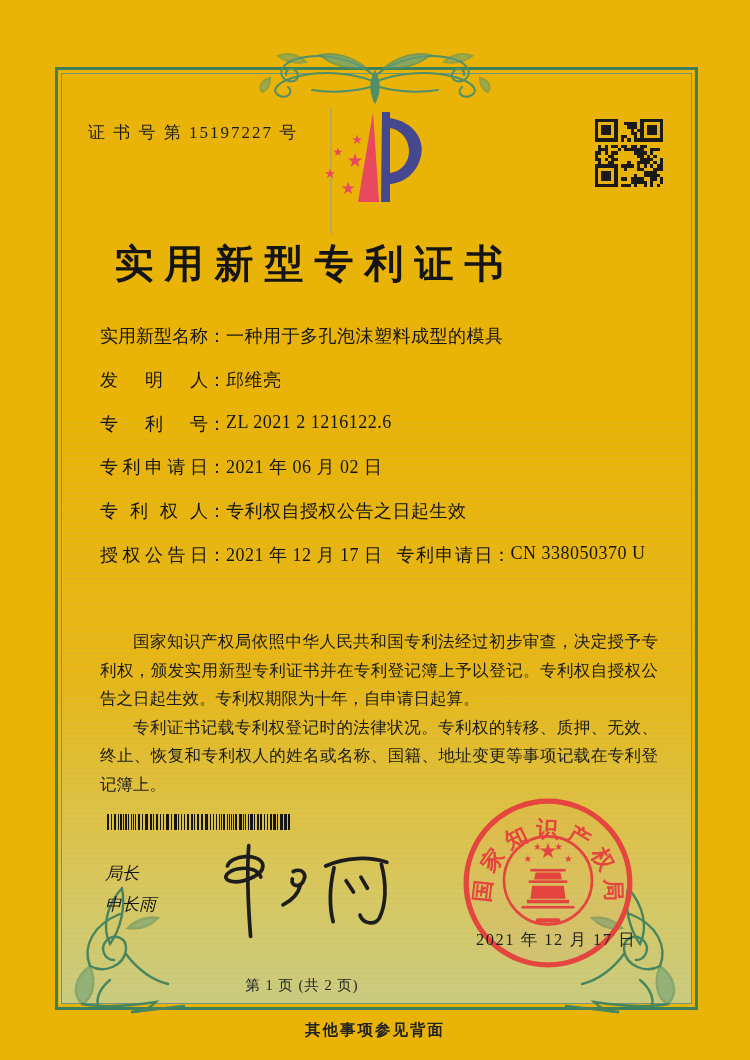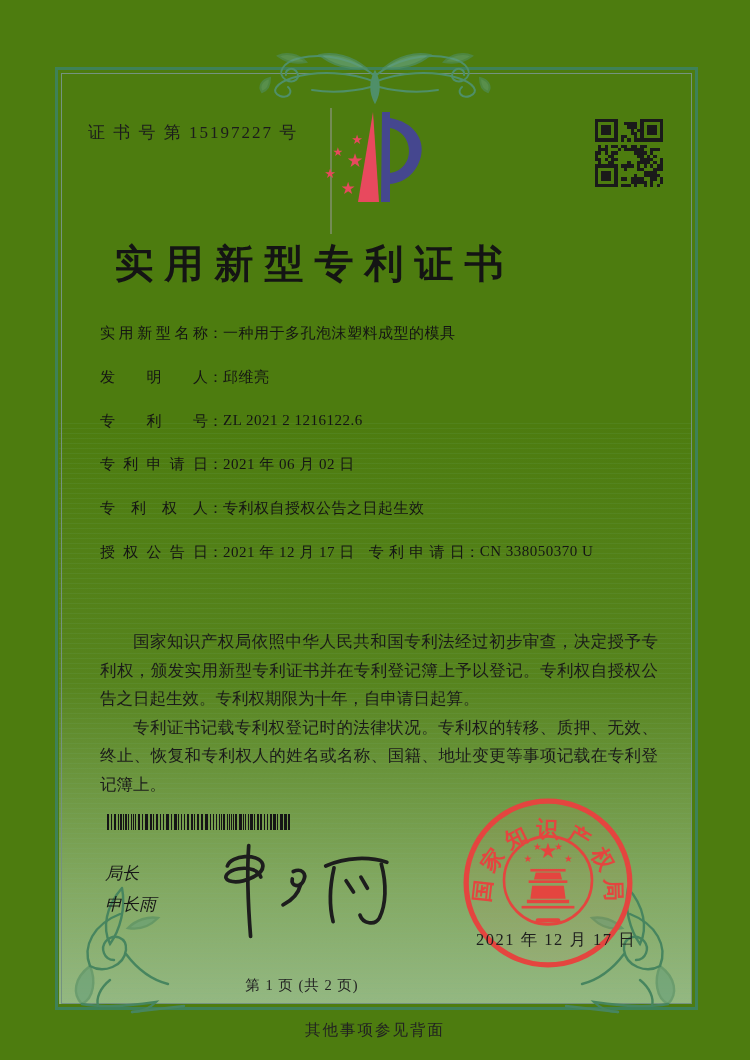--- a/index.html
+++ b/index.html
@@ -1,57 +1,57 @@
 <!DOCTYPE html>
 <html><head>
 <meta charset="utf-8">
 <style>
   html,body{margin:0;padding:0;}
   body{background:#e9e9e9;font-family:"Liberation Serif","DejaVu Serif",serif;}
-  .page{position:relative;width:750px;height:1060px;background:#4d7c0f;margin:0 auto;overflow:hidden;}
+  .page{position:relative;width:750px;height:1060px;background:#eab308;margin:0 auto;overflow:hidden;}
 
   
   .frame{position:absolute;left:55px;top:67px;width:637px;height:937px;border:3px solid #3e8158;}
   .frame-inner{position:absolute;inset:3px;border:1px solid #74937f;}
   
   .texture{position:absolute;left:59px;top:420px;width:632px;height:584px;pointer-events:none;
     background:
       repeating-linear-gradient(0deg, rgba(120,180,140,0.10) 0 1px, rgba(120,180,140,0) 1px 5px),
       linear-gradient(180deg, rgba(205,228,207,0) 0%, rgba(205,228,207,0.08) 45%, rgba(196,223,199,0.45) 80%, rgba(186,216,191,0.65) 100%);}
 
   .cert-no{position:absolute;left:88px;top:121px;font-size:17px;color:#1c1c1c;letter-spacing:2px;}
 
   .qr{position:absolute;left:595px;top:119px;width:68px;height:68px;}
 
   .logo{position:absolute;left:300px;top:104px;width:150px;height:134px;}
 
   .title{position:absolute;left:0;top:237px;width:603px;text-align:center;
     font-size:39px;font-weight:600;color:#141414;letter-spacing:11px;padding-left:26px;box-sizing:border-box;}
 
-  .fields{position:absolute;left:100px;top:324px;width:560px;font-size:15px;color:#141414;}
+  .fields{position:absolute;left:100px;top:324px;width:560px;font-size:18px;color:#141414;}
   .frow{height:43.8px;white-space:nowrap;}
   .flabel{display:inline-block;width:108px;text-align:justify;text-align-last:justify;vertical-align:top;}
   .fcolon{display:inline-block;vertical-align:top;}
   .fvalue{display:inline-block;vertical-align:top;letter-spacing:0.5px;}
   .fpair2{display:inline-block;margin-left:14px;}
   .fpair2 .flabel{width:96px;}
 
   .paras{position:absolute;left:100px;top:628px;width:558px;font-size:16.5px;line-height:28.5px;color:#1a1a1a;}
   .paras p{margin:0;text-indent:2em;text-align:justify;}
 
   .barcode{position:absolute;left:105px;top:814px;width:192px;height:16px;}
 
   .issuer{position:absolute;left:105px;top:858px;font-size:17px;color:#171717;line-height:31px;font-style:italic;}
   .signature{position:absolute;left:205px;top:840px;width:195px;height:102px;}
 
   .seal{position:absolute;left:460px;top:795px;width:176px;height:176px;}
   .seal-date{position:absolute;left:476px;top:929px;font-size:16.5px;color:#1e1e1e;letter-spacing:1.5px;white-space:nowrap;}
 
   .page-num{position:absolute;left:0;top:976px;width:604px;text-align:center;font-size:14.5px;color:#222;letter-spacing:1px;}
-  .back-note{position:absolute;left:0;top:1020px;width:750px;text-align:center;font-size:15.5px;color:#222;letter-spacing:2px;}
+  .back-note{position:absolute;left:0;top:1020px;width:750px;text-align:center;font-size:15.5px;color:#222;letter-spacing:2px;font-weight:bold;}
 
   .orn{position:absolute;pointer-events:none;}
   .orn-top{left:256px;top:42px;width:238px;height:62px;}
   .orn-bl{left:36px;top:884px;width:150px;height:134px;}
   .orn-br{left:564px;top:884px;width:150px;height:134px;transform:scaleX(-1);}
 </style>
 </head>
 <body>
 
 <div class="page">

